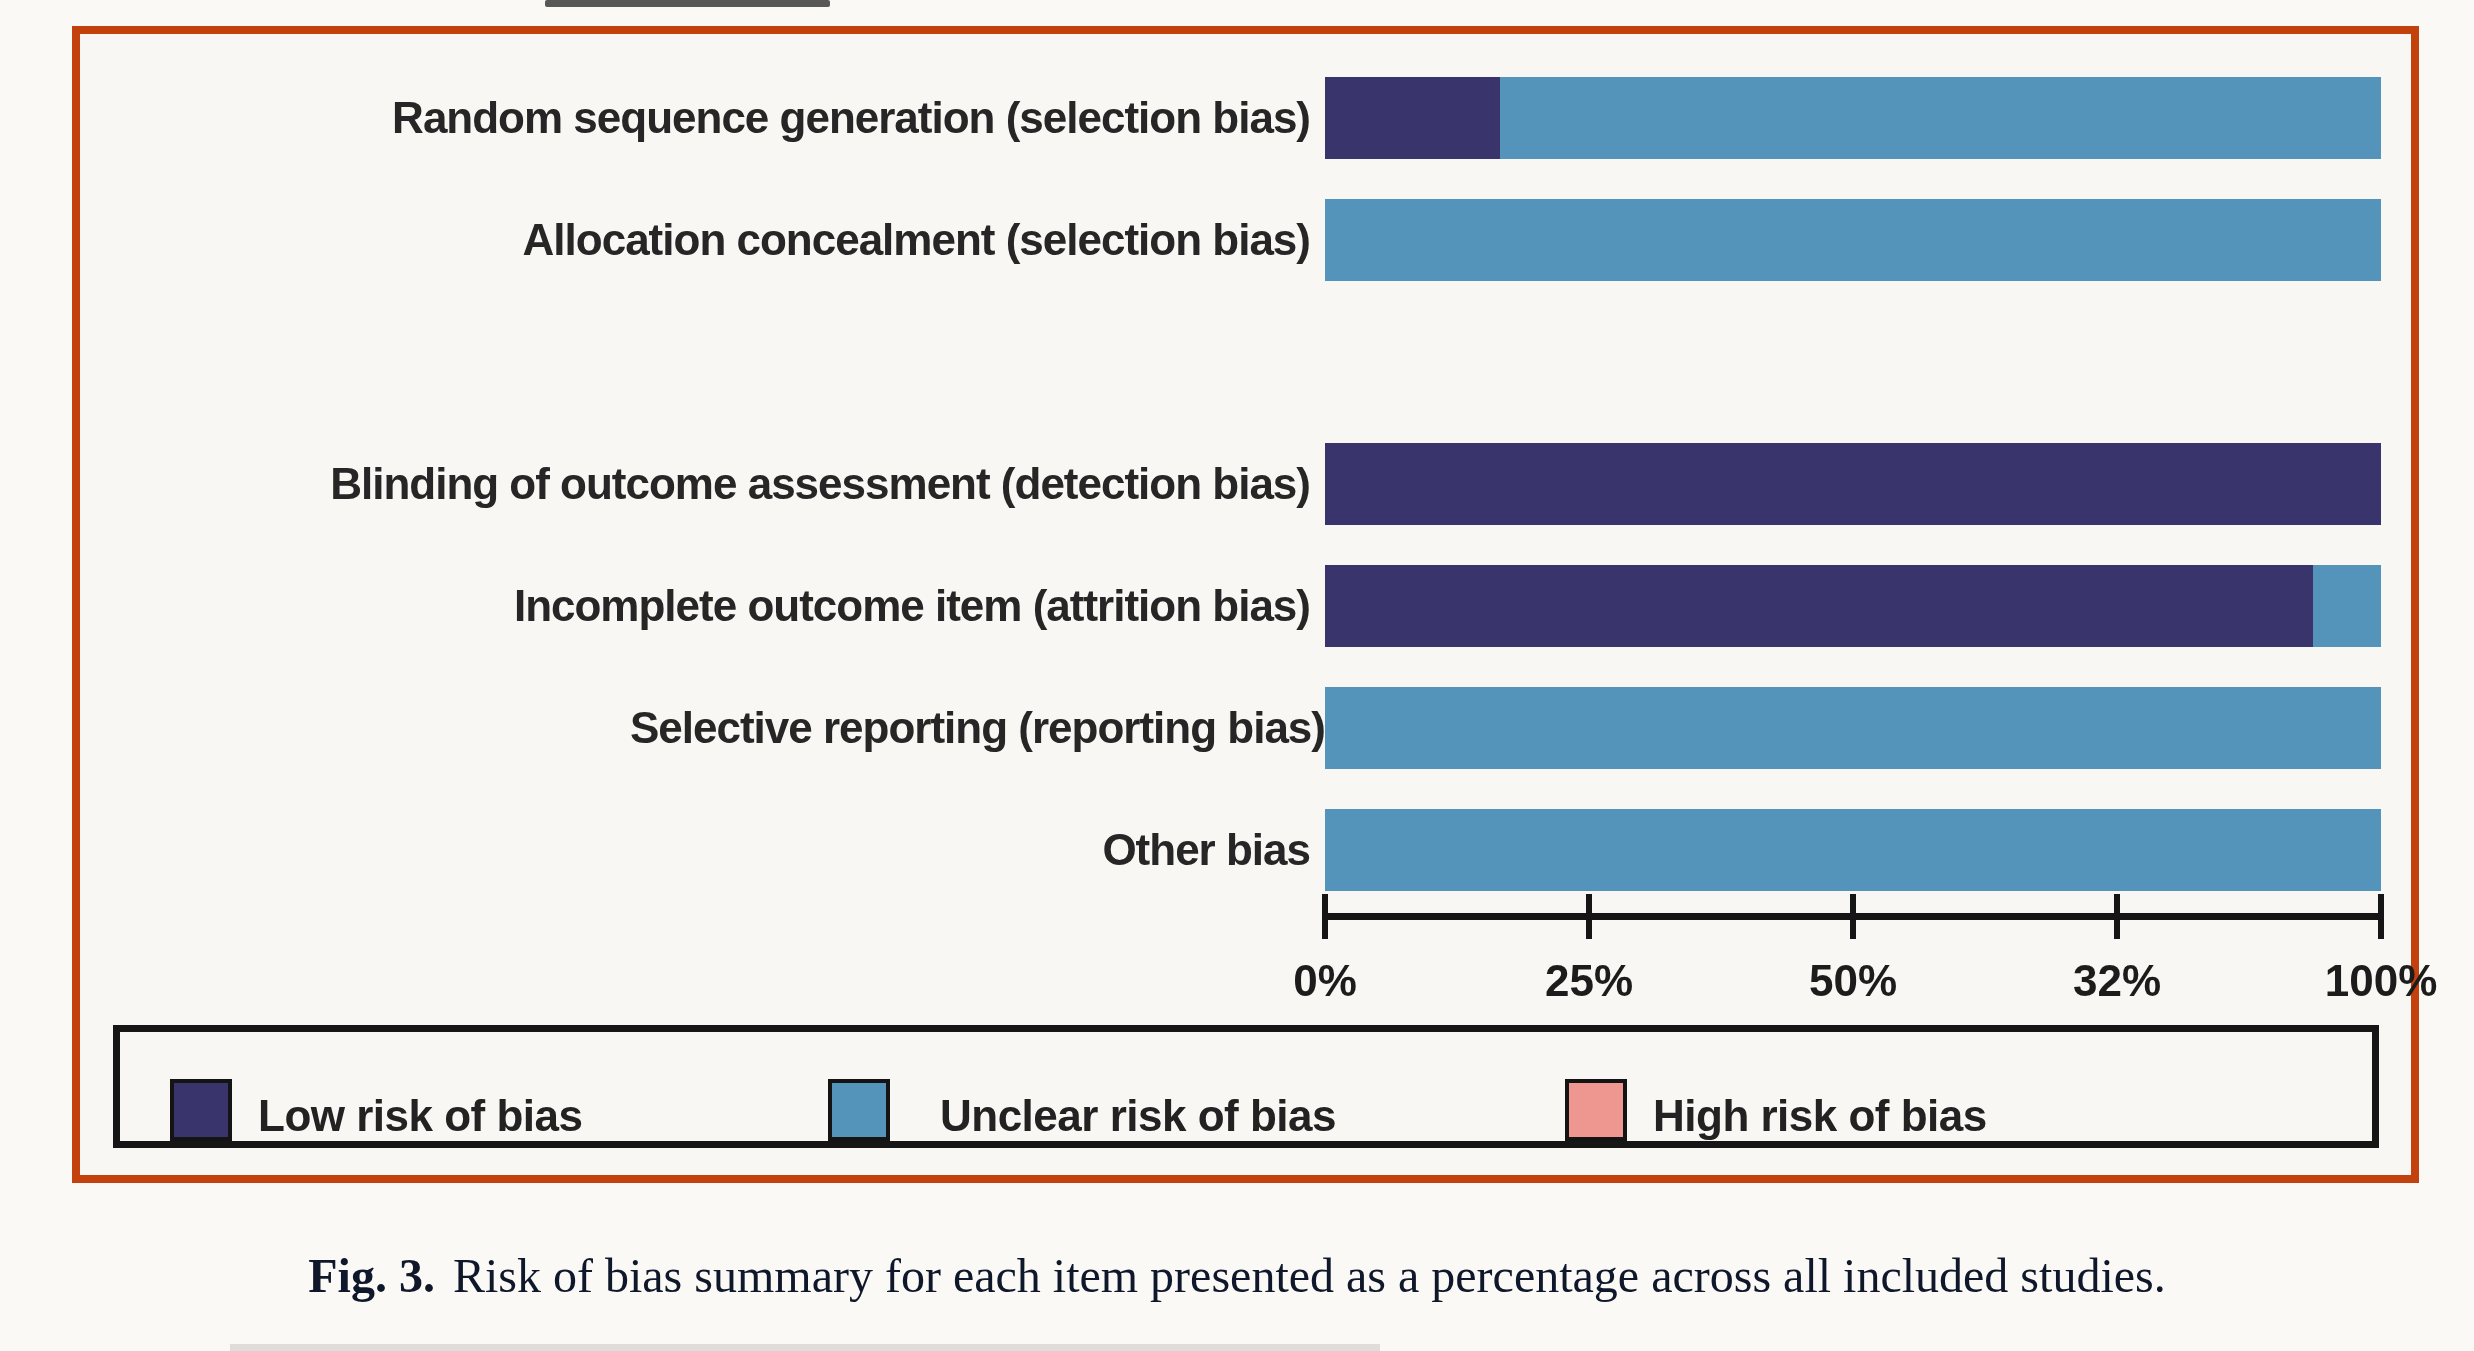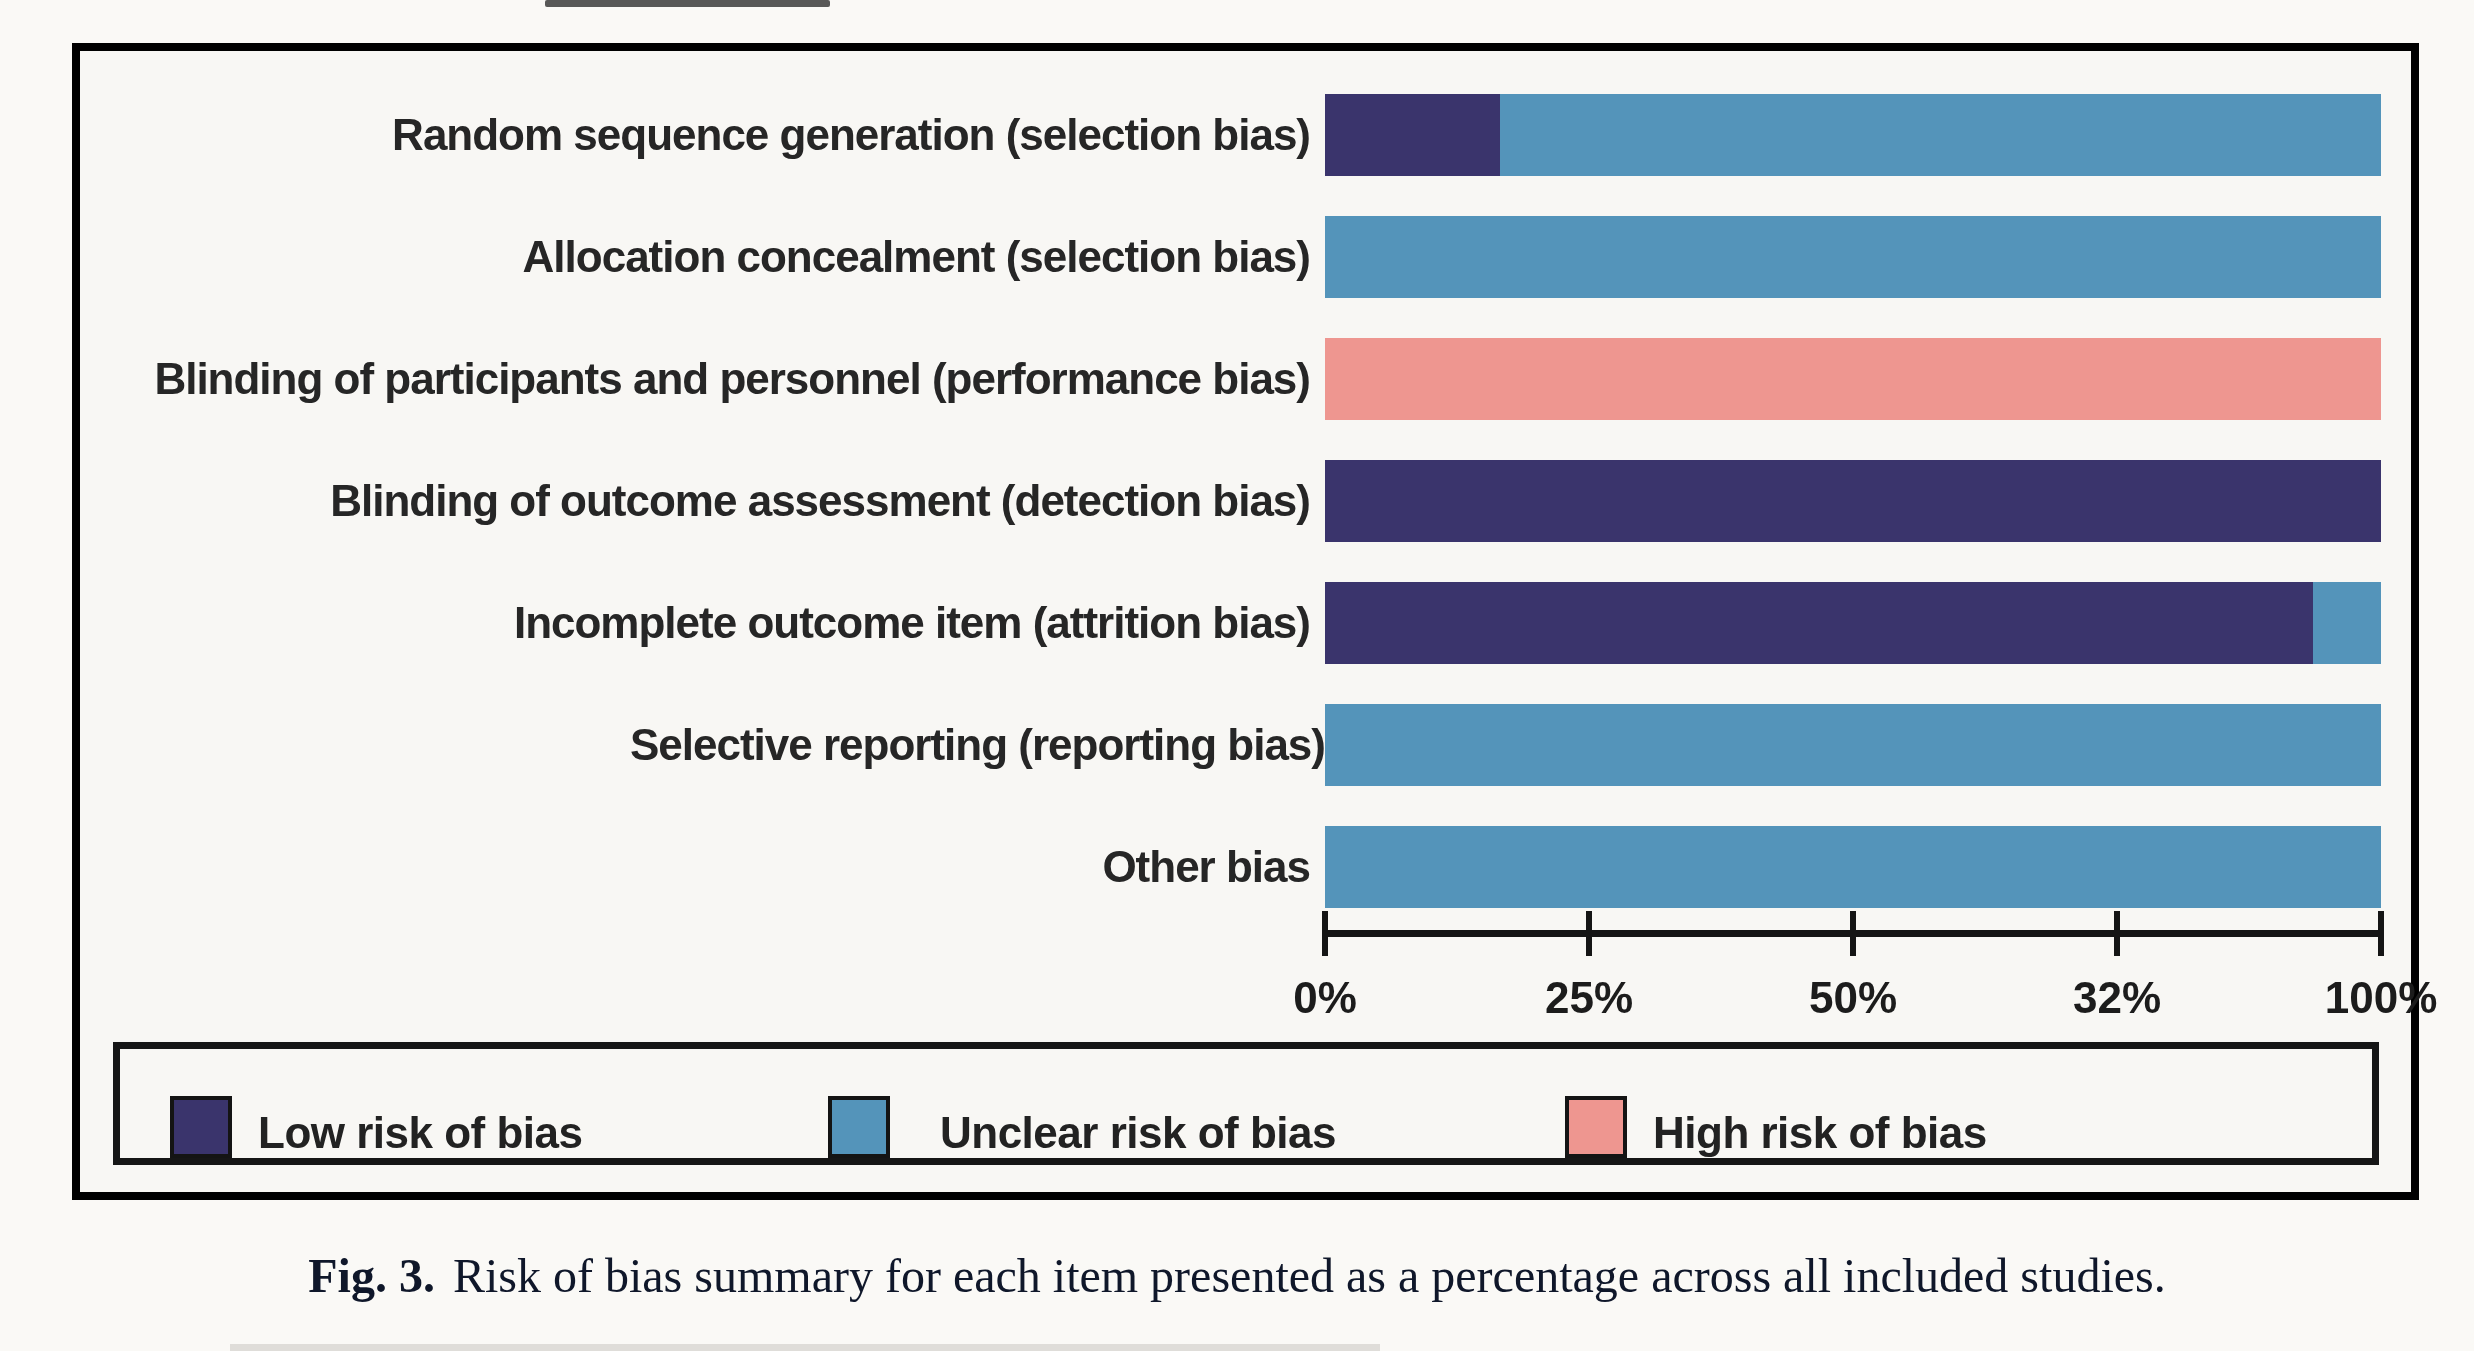--- a/index.html
+++ b/index.html
@@ -10,22 +10,22 @@
   }
   .artifact-top{
     position:absolute;left:545px;top:0;width:285px;height:7px;
     background:#2f2f2f;opacity:.8;border-radius:2px;
   }
   .artifact-bottom{
     position:absolute;left:230px;top:1344px;width:1150px;height:7px;
     background:#c9c6c1;opacity:.55;
   }
   .figure-box{
-    position:absolute;left:72px;top:43px;width:2347px;height:1157px;
-    border:8px solid #000000;background:#f8f7f4;box-sizing:border-box;
+    position:absolute;left:72px;top:26px;width:2347px;height:1157px;
+    border:8px solid #c2410c;background:#f8f7f4;box-sizing:border-box;
   }
   .plot{position:absolute;left:0;top:0;right:0;bottom:0;}
   .bar-row{position:absolute;left:0;width:2323px;height:82px;}
   .row-label{
     position:absolute;right:1093px;top:0;height:82px;
     display:flex;align-items:center;white-space:nowrap;
     font-size:44px;font-weight:bold;letter-spacing:-1px;color:#262626;
   }
   .bar-track{
     position:absolute;left:1245px;top:0;width:1056px;height:82px;
@@ -79,26 +79,20 @@
             <div class="bar-segment" style="width: 16.6%; background: rgb(58, 52, 108);"></div>
             <div class="bar-segment" style="width: 83.4%; background: rgb(84, 148, 186);"></div>
           </div>
         </div>
         <div class="bar-row" style="top: 165px;">
           <div class="row-label">Allocation concealment (selection bias)</div>
           <div class="bar-track">
             <div class="bar-segment" style="width: 100%; background: rgb(84, 148, 186);"></div>
           </div>
         </div>
-        <div class="bar-row" style="top: 287px;">
-          <div class="row-label">Blinding of participants and personnel (performance bias)</div>
-          <div class="bar-track">
-            <div class="bar-segment" style="width: 100%; background: rgb(238, 150, 144);"></div>
-          </div>
-        </div>
         <div class="bar-row" style="top: 409px;">
           <div class="row-label">Blinding of outcome assessment (detection bias)</div>
           <div class="bar-track">
             <div class="bar-segment" style="width: 100%; background: rgb(58, 52, 108);"></div>
           </div>
         </div>
         <div class="bar-row" style="top: 531px;">
           <div class="row-label">Incomplete outcome item (attrition bias)</div>
           <div class="bar-track">
             <div class="bar-segment" style="width: 93.6%; background: rgb(58, 52, 108);"></div>

